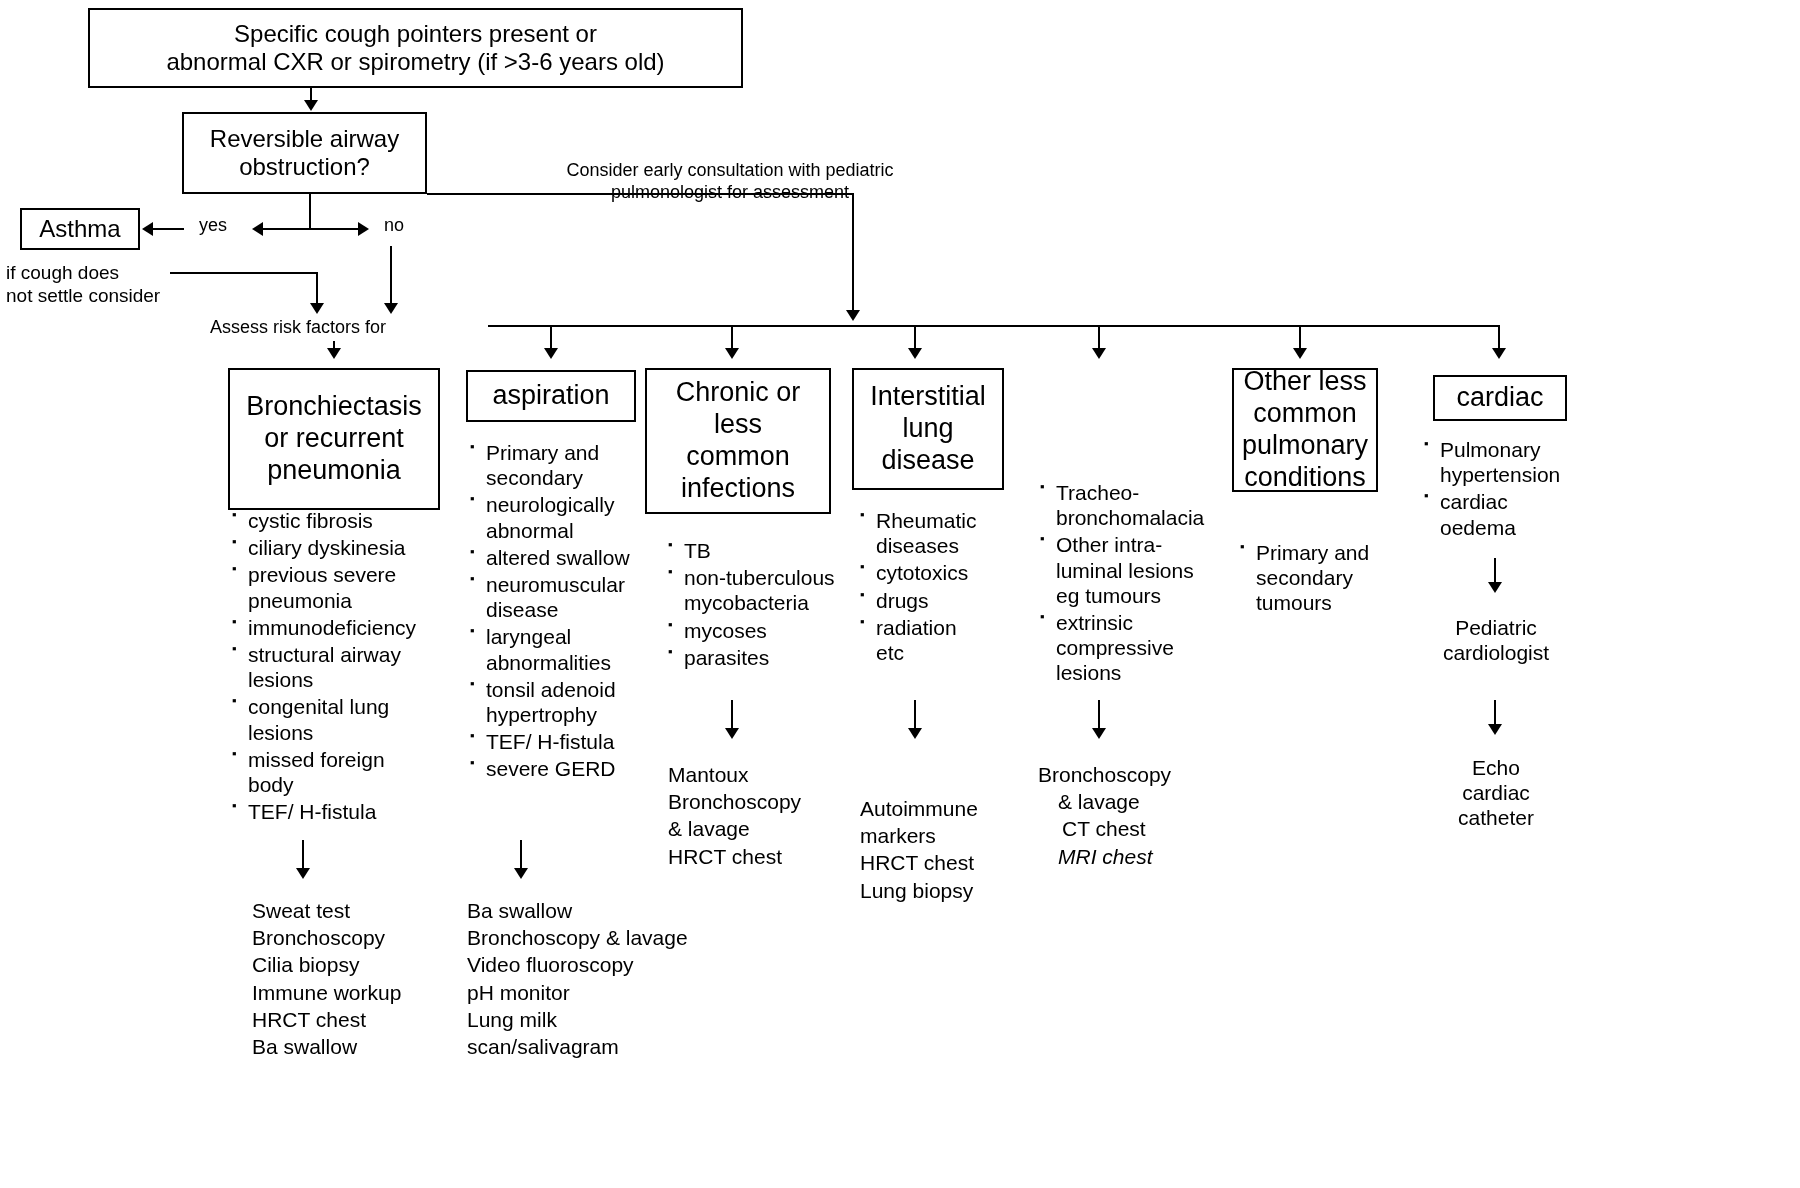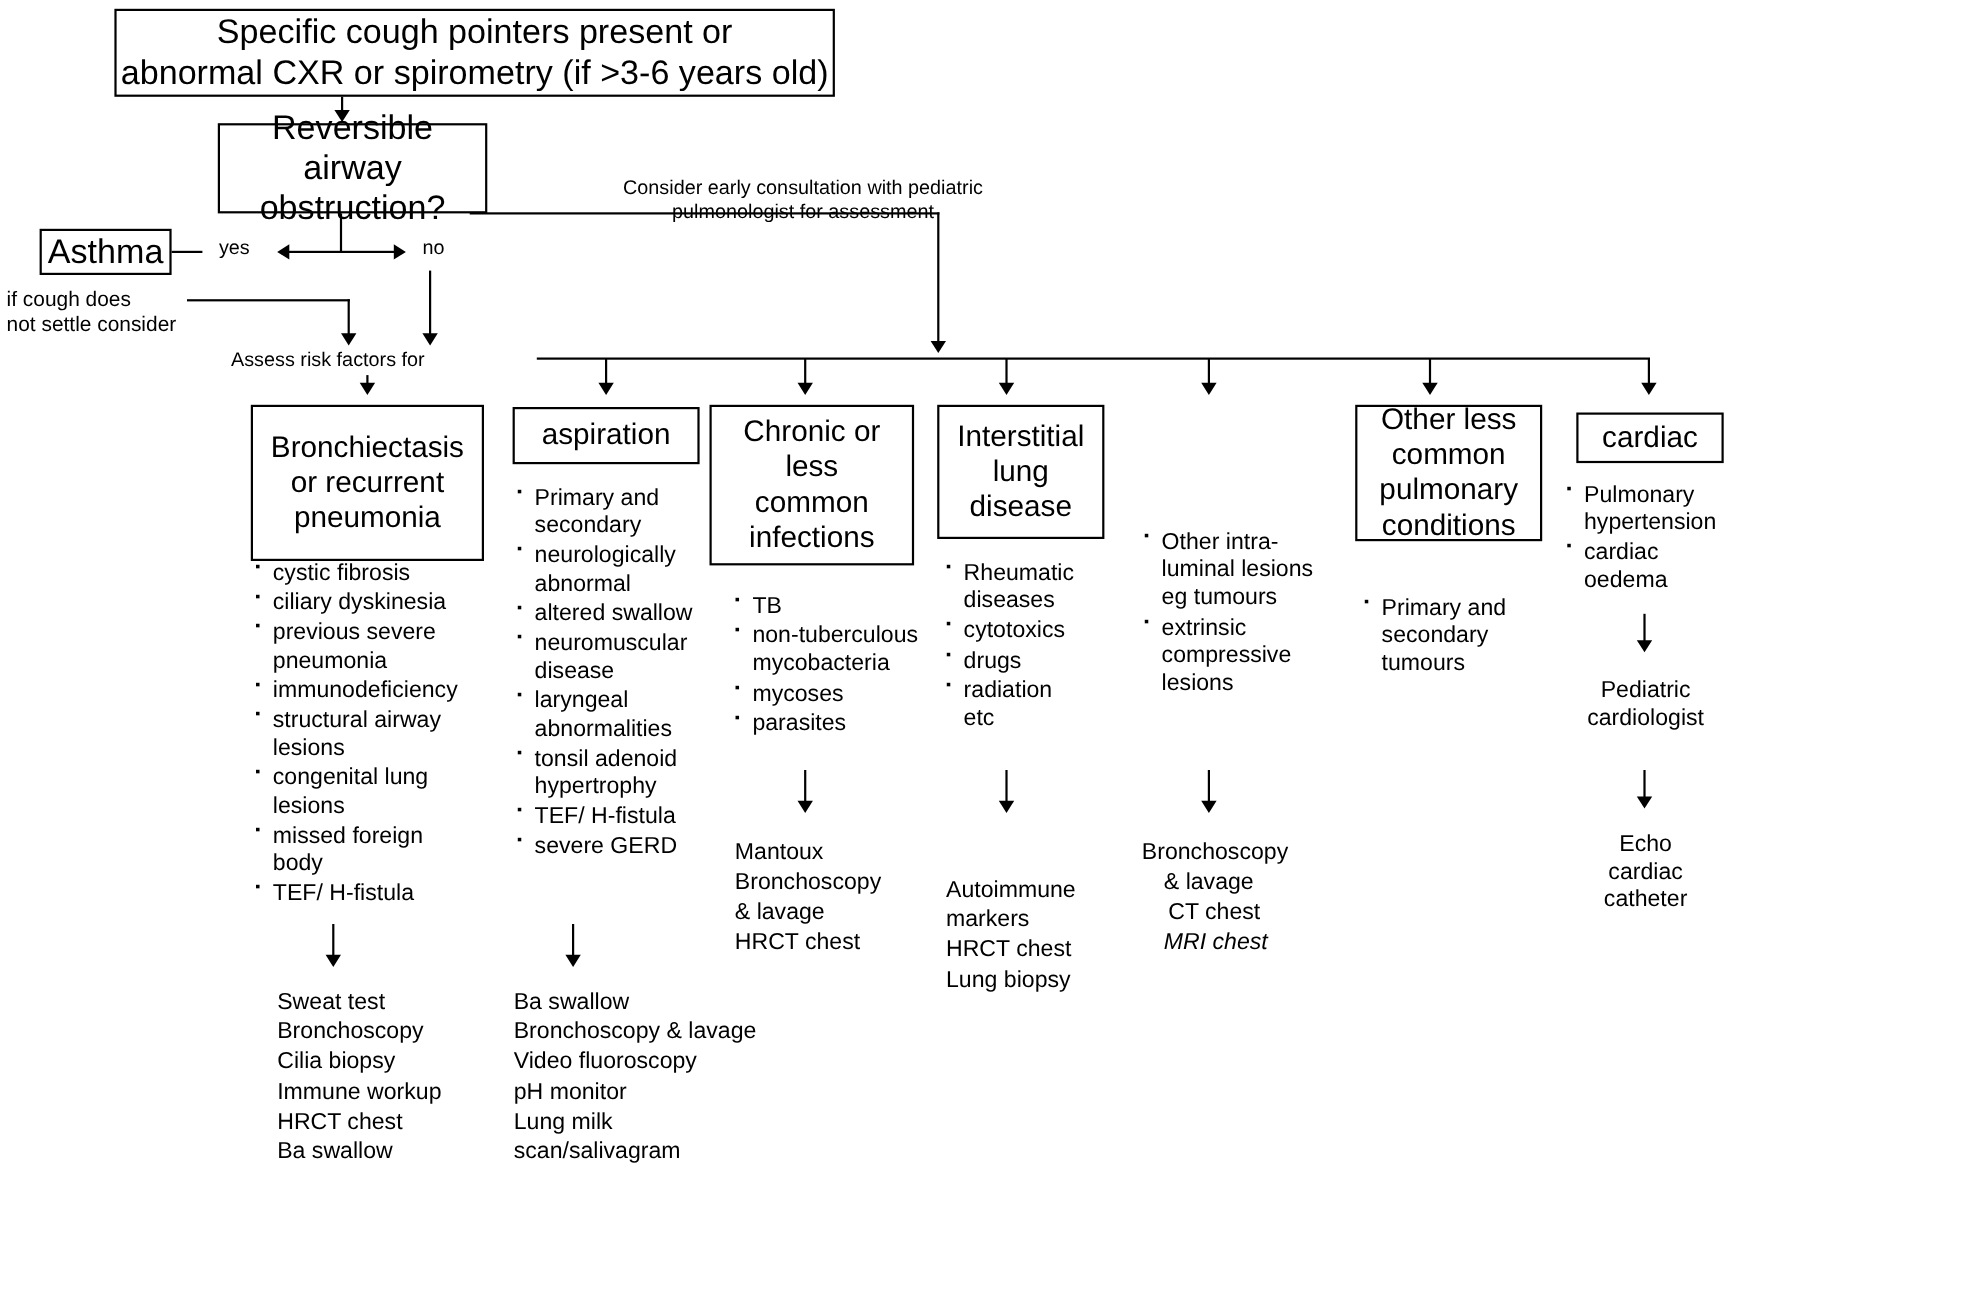--- a/index.html
+++ b/index.html
@@ -15,21 +15,21 @@
   
   .hline{position:absolute;background:#000;height:2px;}
   .vline{position:absolute;background:#000;width:2px;}
   .arrow-d{position:absolute;width:0;height:0;border-left:7px solid transparent;
            border-right:7px solid transparent;border-top:11px solid #000;}
   .arrow-l{position:absolute;width:0;height:0;border-top:7px solid transparent;
            border-bottom:7px solid transparent;border-right:11px solid #000;}
   .arrow-r{position:absolute;width:0;height:0;border-top:7px solid transparent;
            border-bottom:7px solid transparent;border-left:11px solid #000;}
 
-  .f-title{font-size:31px;margin-left:16px;}
+  .f-title{font-size:24px;}
   .f-head{font-size:27px;}
   .f-body{font-size:21px;}
   .f-small{font-size:19px;}
   .f-label{font-size:18px;}
   .bullets{list-style:none;margin:0;padding:0;}
   .bullets li{position:relative;padding-left:16px;margin-bottom:2px;}
   .bullets li:before{content:"\25AA";position:absolute;left:0;top:-1px;font-size:13px;}
   .plain{margin:0;padding:0;list-style:none;}
   .plain li{margin-bottom:2px;}
 </style>
@@ -209,37 +209,39 @@
   <div class="vline" style="left:914px;top:700px;height:36px;"></div>
   <div class="arrow-d" style="left:908px;top:728px;"></div>
   <ul class="plain left f-body" style="left:860px;top:756px;width:200px;margin-top:40px;">
     <li>Autoimmune</li>
     <li>markers</li>
     <li>HRCT chest</li>
     <li>Lung biopsy</li>
   </ul>
 
   <ul class="bullets left f-body" style="left:1040px;top:480px;width:190px;">
+    <li style="white-space:pre-line;">Tracheo-
+bronchomalacia</li>
     <li style="white-space:pre-line;">Other intra-
 luminal lesions
 eg tumours</li>
     <li style="white-space:pre-line;">extrinsic
 compressive
 lesions</li>
   </ul>
   <div class="vline" style="left:1098px;top:700px;height:36px;"></div>
   <div class="arrow-d" style="left:1092px;top:728px;"></div>
   <ul class="plain left f-body" style="left:1038px;top:762px;width:220px;">
     <li>Bronchoscopy</li>
     <li style="padding-left:20px;">&amp; lavage</li>
     <li style="padding-left:24px;">CT chest</li>
     <li style="padding-left:20px;font-style:italic;">MRI chest</li>
   </ul>
 
-  <div class="box f-head" style="left:1232px;top:368px;width:170px;height:124px;">
+  <div class="box f-head" style="left:1232px;top:368px;width:146px;height:124px;">
     <div style="white-space:pre-line;">Other less
 common
 pulmonary
 conditions</div>
   </div>
   <ul class="bullets left f-body" style="left:1240px;top:540px;width:180px;">
     <li style="white-space:pre-line;">Primary and
 secondary
 tumours</li>
   </ul>

